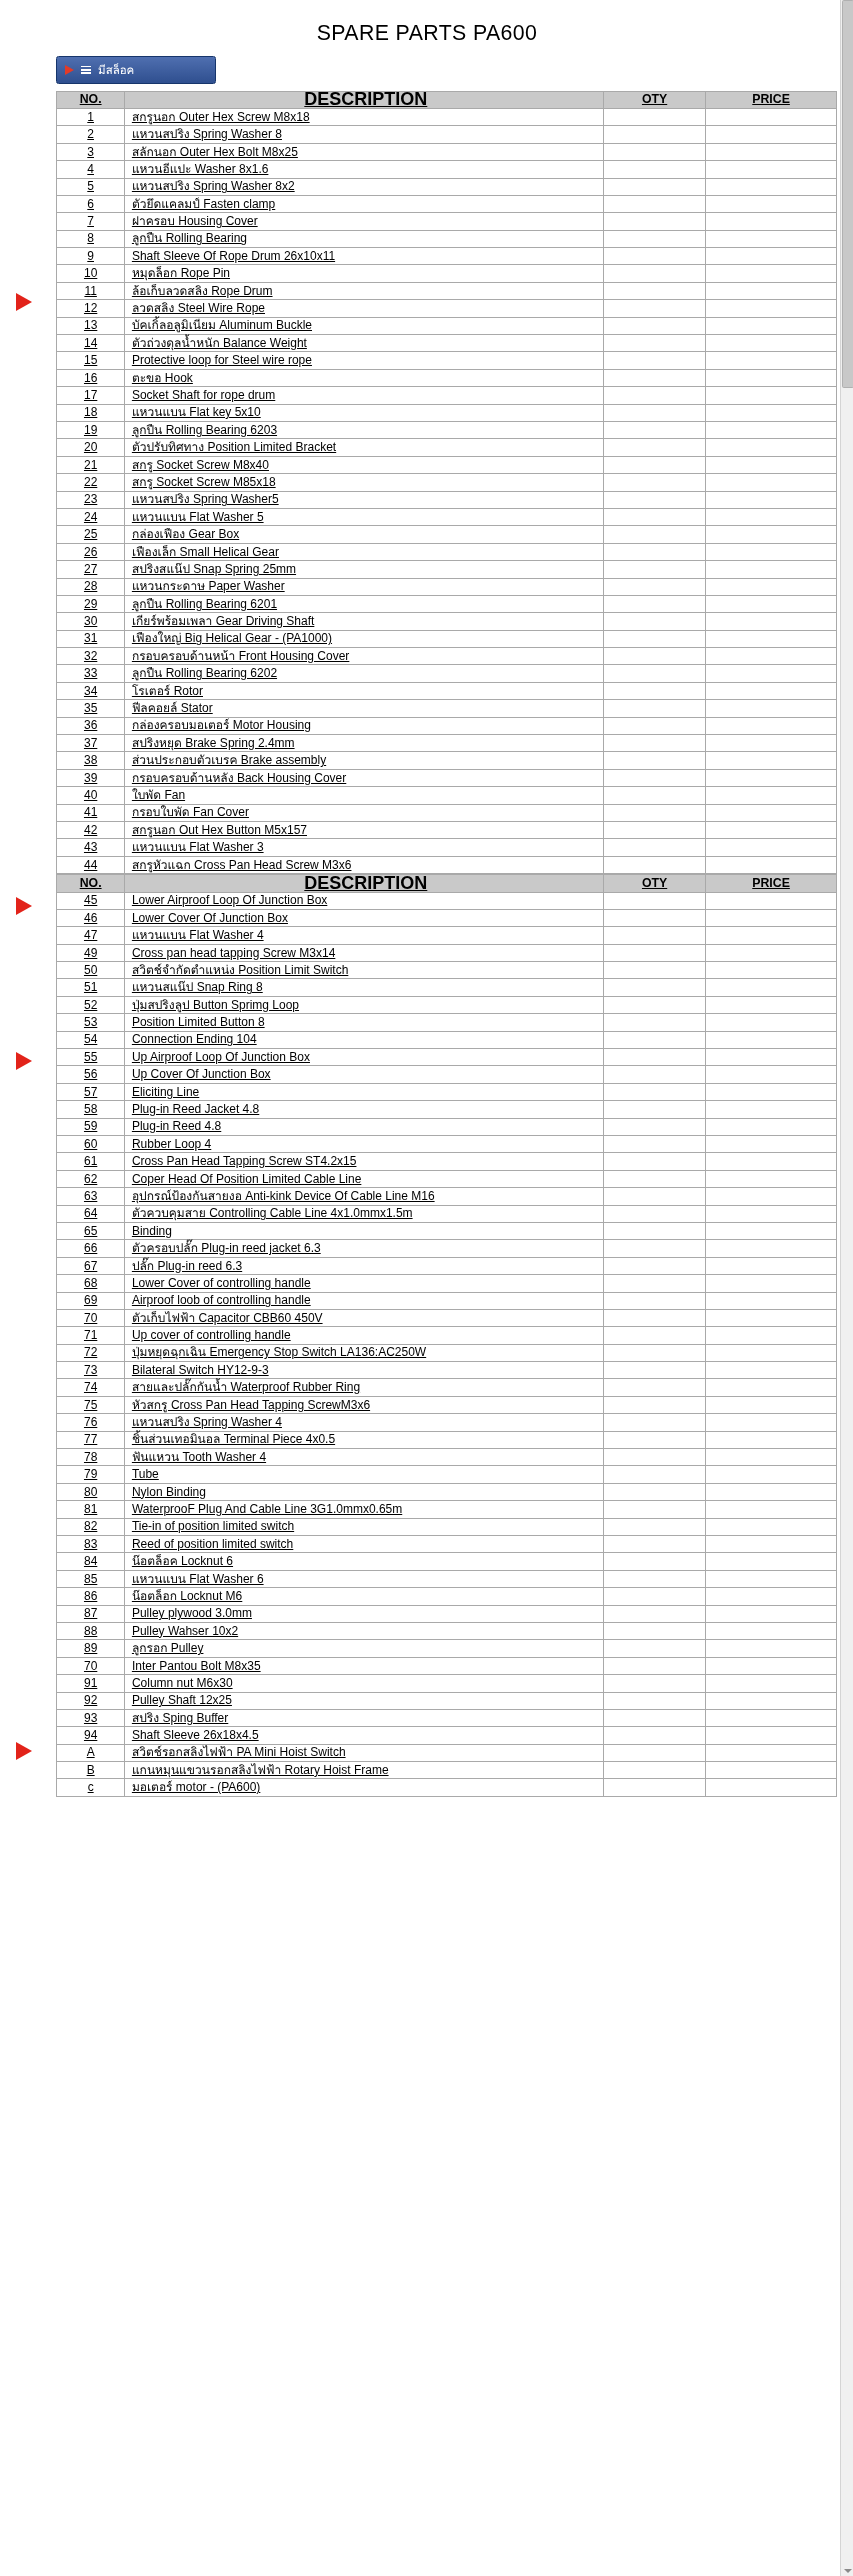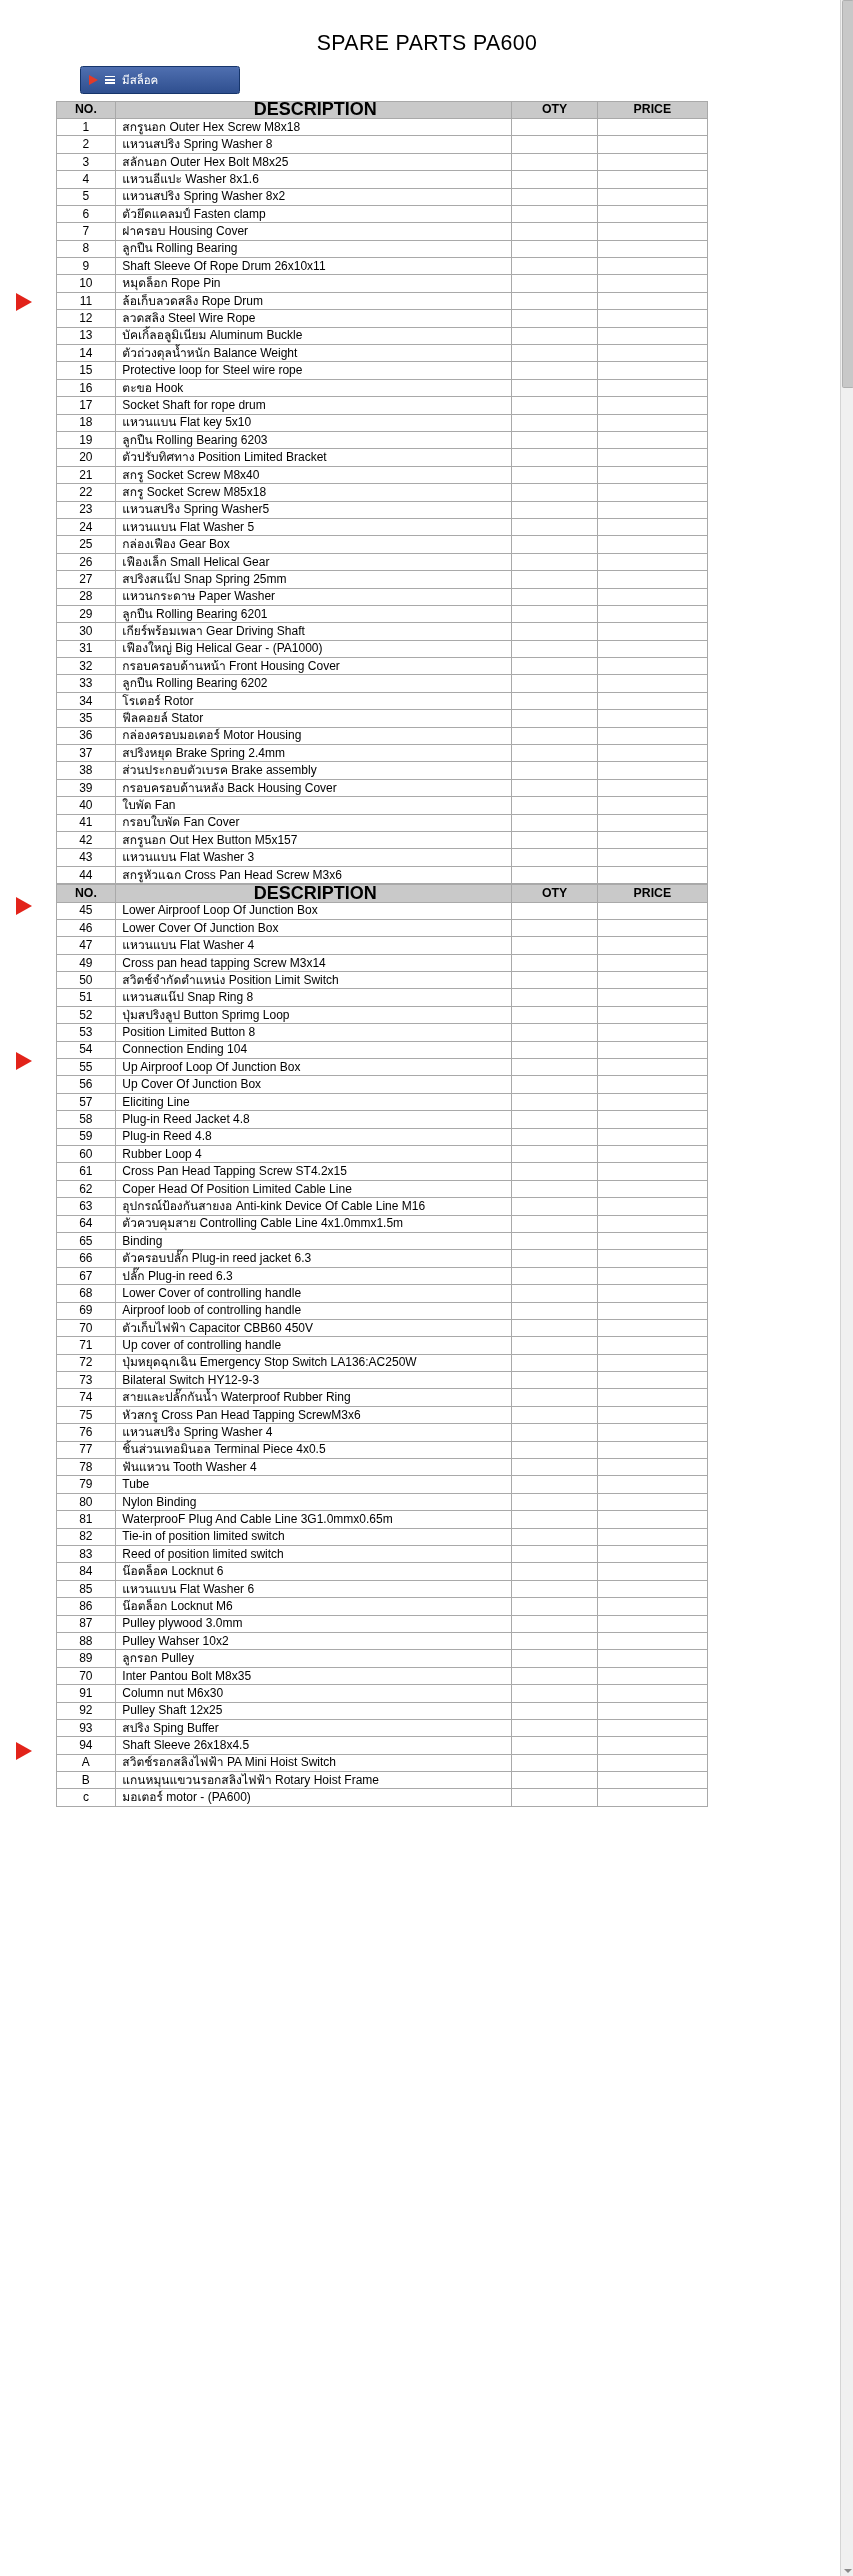--- a/index.html
+++ b/index.html
@@ -10,33 +10,33 @@
   body {
     width: 854px;
     min-height: 2576px;
     font-family: "Liberation Sans", sans-serif;
     color: #000000;
     position: relative;
   }
   .page {
     width: 854px;
     position: relative;
-    padding-top: 26px;
+    padding-top: 16px;
     box-sizing: border-box;
   }
   .title {
     text-align: center;
     font-size: 21.3px;
     font-weight: 400;
     letter-spacing: 0.4px;
     margin: 4.9px 0 9.9px 0;
     font-family: "Liberation Sans", sans-serif;
   }
   .stock-bar-wrap {
-    margin-left: 80px;
+    margin-left: 56px;
     margin-bottom: 6.6px;
   }
   .stock-btn {
     display: inline-flex;
     align-items: center;
     gap: 6.6px;
     background: linear-gradient(#4f6fb0, #2f4f8f);
     border: 0.8px solid #16356b;
     border-radius: 2.5px;
     padding: 4.1px 13px 4.1px 8.2px;
@@ -62,22 +62,23 @@
     background: #ffffff;
     margin: 1.6px 0;
   }
   .stock-btn .label {
     font-size: 11.5px;
   }
 
   table.parts {
     border-collapse: collapse;
     margin-left: 56px;
-    width: 652px;
+    width: 781px;
     font-size: 12px;
+    text-decoration: underline;
   }
   table.parts td, table.parts th {
     border: 0.8px solid #a9a9a9;
     padding: 0.8px 3.3px;
     line-height: 14.8px;
     height: 14.8px;
     vertical-align: middle;
   }
   .hdr td {
     background: #c9c9c9;

